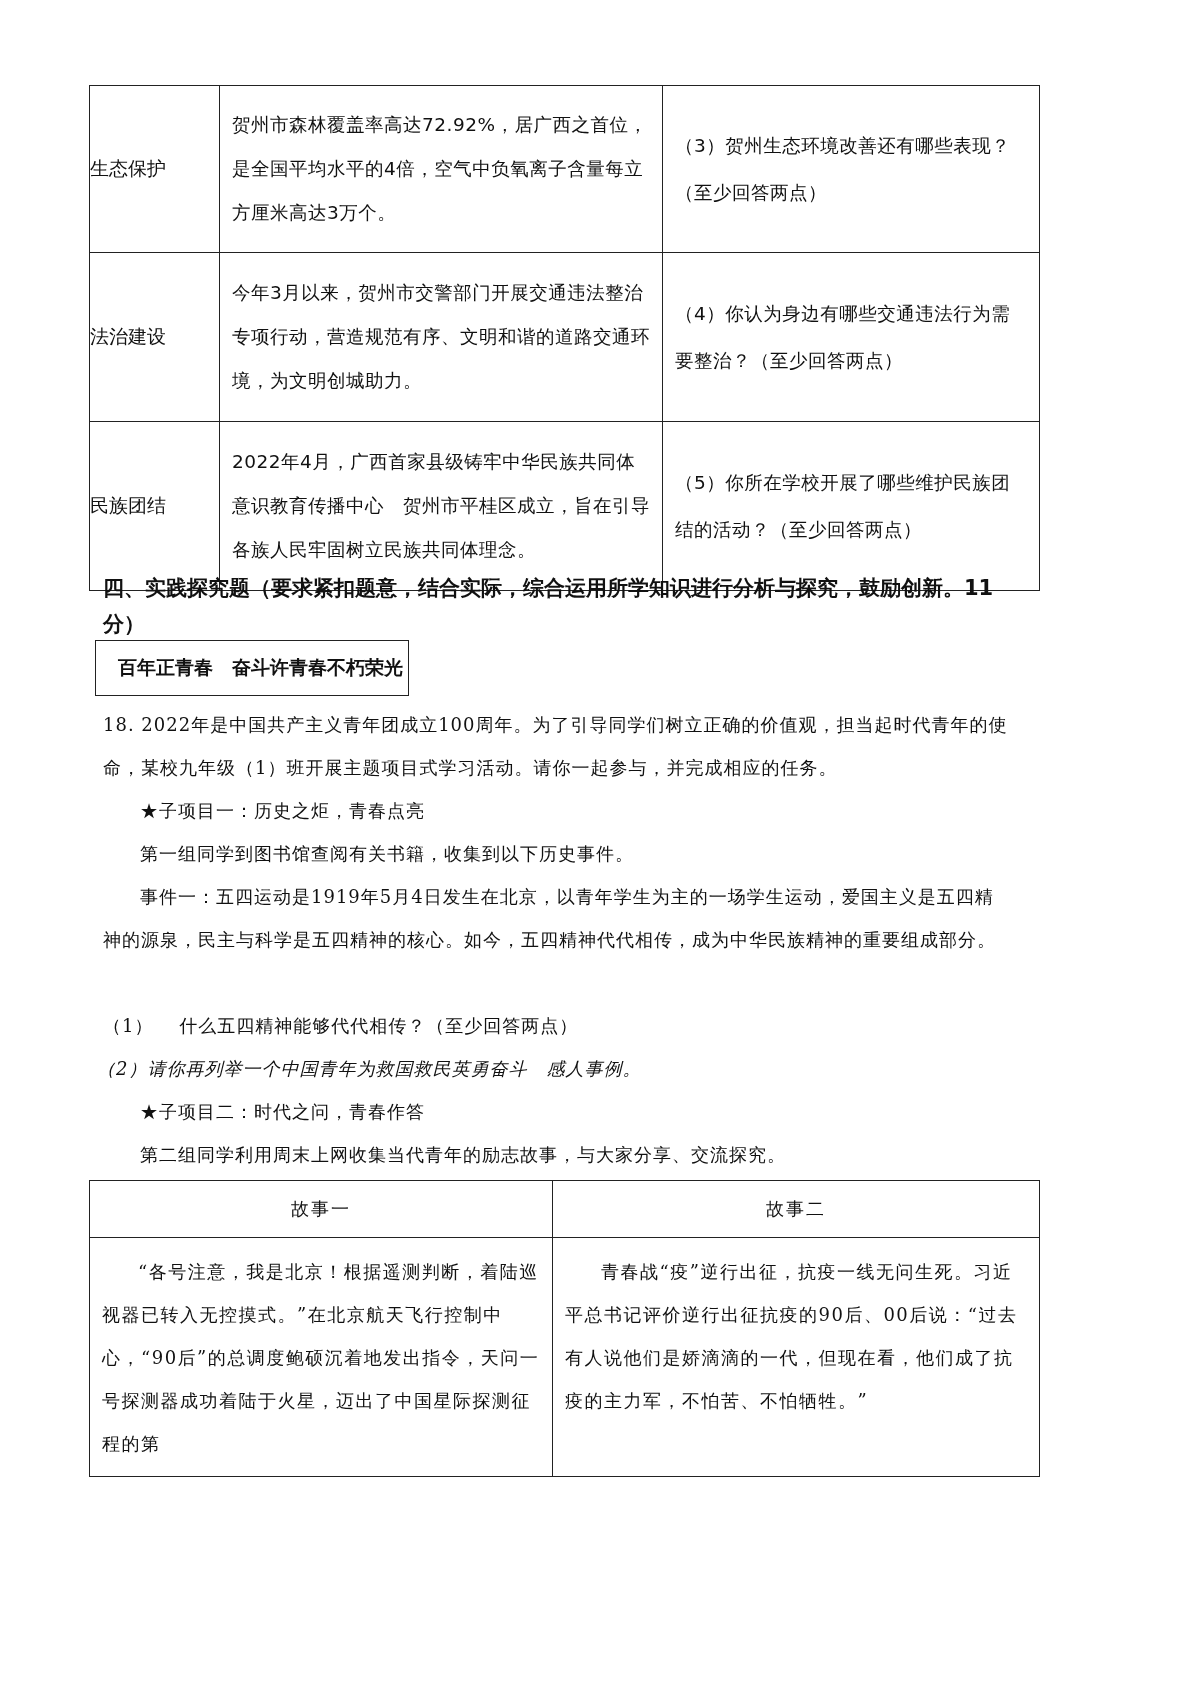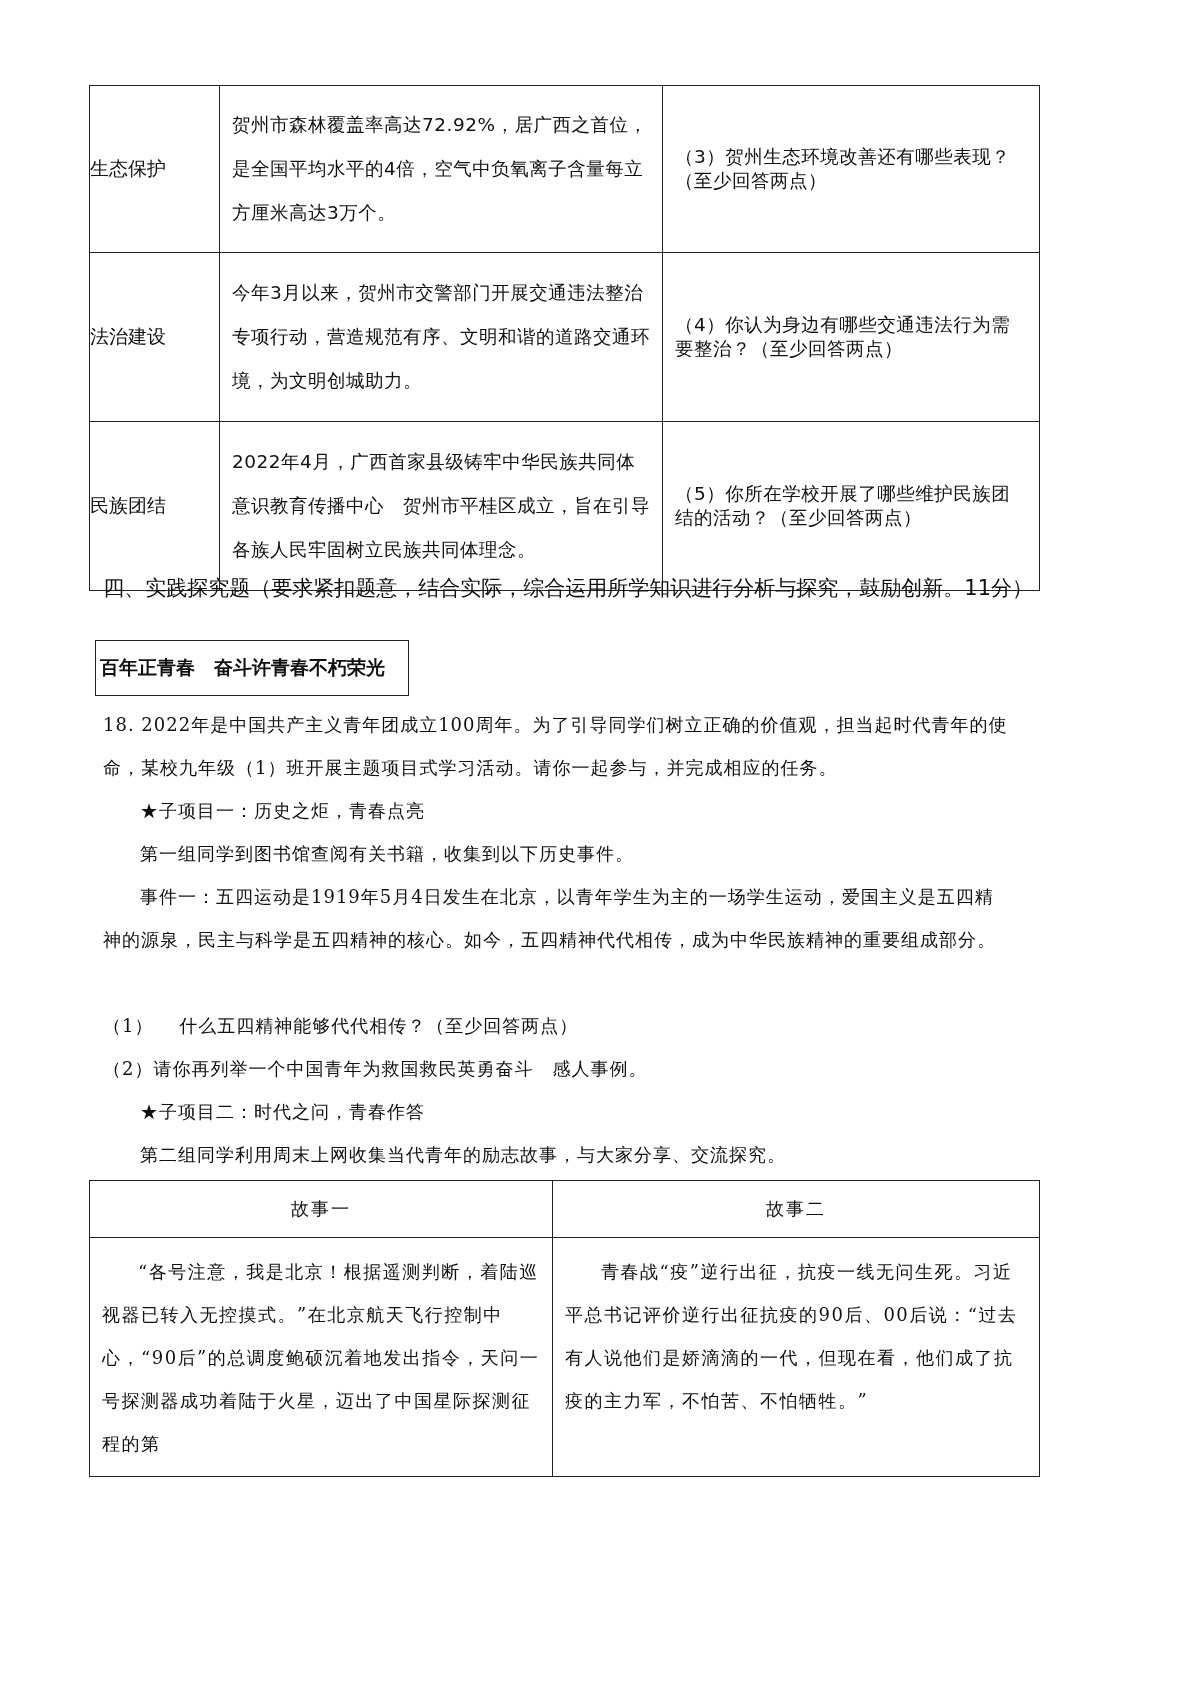--- a/index.html
+++ b/index.html
@@ -11,35 +11,34 @@
   .page { position: absolute; left: 0; top: 0; width: 1200px; height: 1698px; }
 
   
   .t1 {
     position: absolute; left: 89px; top: 85px; width: 951px;
     border-collapse: collapse; table-layout: fixed;
   }
   .t1 td { border: 1.5px solid #222; vertical-align: middle; padding: 0; }
   .t1 .c1 { width: 129px; text-align: left; font-size: 19px; font-family: "DejaVu Sans", "Liberation Sans", sans-serif; }
   .t1 .c2 { width: 420px; padding: 12px 10px 12px 12px; font-size: 18.5px; line-height: 44px; font-family: "DejaVu Sans", "Liberation Sans", sans-serif; letter-spacing: 0.5px; }
-  .t1 .c3 { padding: 12px 10px 12px 12px; font-size: 18.5px; line-height: 24px; font-family: "DejaVu Sans", "Liberation Sans", sans-serif; letter-spacing: 0.5px; }
+  .t1 .c3 { padding: 12px 10px 12px 12px; font-size: 18.5px; line-height: 47px; font-family: "DejaVu Sans", "Liberation Sans", sans-serif; letter-spacing: 0.5px; }
   .t1 tr.r1 td { height: 142px; }
   .t1 tr.r2 td { height: 144px; margin-top: 21px; }
   .t1 tr.r3 td { height: 144px; }
 
   .section-title {
     position: absolute; left: 103px; top: 570px; width: 930px;
-    font-size: 21px; font-weight: normal; line-height: 36px;
+    font-size: 21px; font-weight: bold; line-height: 36px;
     font-family: "DejaVu Sans", "Liberation Sans", sans-serif;
-    text-align: right;
   }
   .theme-box {
     position: absolute; left: 95px; top: 640px; width: 314px; height: 56px;
     border: 1.5px solid #222; box-sizing: border-box;
-    display: flex; align-items: center; padding-left: 4px;
+    display: flex; align-items: center; padding-left: 22px;
     font-size: 19px; font-weight: bold;
     font-family: Liberation Sans, sans-serif;
   }
   .para {
     position: absolute; left: 103px; width: 930px;
     font-size: 18px; line-height: 43px; letter-spacing: 1px;
   }
 
   .t2 {
     position: absolute; left: 89px; top: 1180px; width: 951px;
@@ -80,21 +79,21 @@
 
   <div class="theme-box">百年正青春　奋斗许青春不朽荣光</div>
 
   <div class="para" style="top:703px;">18. 2022年是中国共产主义青年团成立100周年。为了引导同学们树立正确的价值观，担当起时代青年的使命，某校九年级（1）班开展主题项目式学习活动。请你一起参与，并完成相应的任务。</div>
 
   <div class="para" style="top:832px; left:140px; width:893px;">第一组同学到图书馆查阅有关书籍，收集到以下历史事件。</div>
   <div class="para" style="top:789px; left:140px; width:893px;">★子项目一：历史之炬，青春点亮</div>
   <div class="para ind2" style="top:875px; left:103px; width:906px; text-indent:37px;">事件一：五四运动是1919年5月4日发生在北京，以青年学生为主的一场学生运动，爱国主义是五四精神的源泉，民主与科学是五四精神的核心。如今，五四精神代代相传，成为中华民族精神的重要组成部分。</div>
 
   <div class="para" style="top:1004px; left:103px;">（1）　 什么五四精神能够代代相传？（至少回答两点）</div>
-  <div class="para" style="top:1047px; left:103px;">（2）请你再列举一个中国青年为救国救民英勇奋斗　感人事例。</div>
+  <div class="para" style="top:1047px; left:97px;font-style:italic;">（2）请你再列举一个中国青年为救国救民英勇奋斗　感人事例。</div>
 
   <div class="para" style="top:1090px; left:140px; width:893px;">★子项目二：时代之问，青春作答</div>
   <div class="para" style="top:1133px; left:140px; width:893px;">第二组同学利用周末上网收集当代青年的励志故事，与大家分享、交流探究。</div>
 
   <table class="t2">
     <tbody>
         <tr class="head">
       <td class="col1">故事一</td>
       <td>故事二</td>
     </tr>

